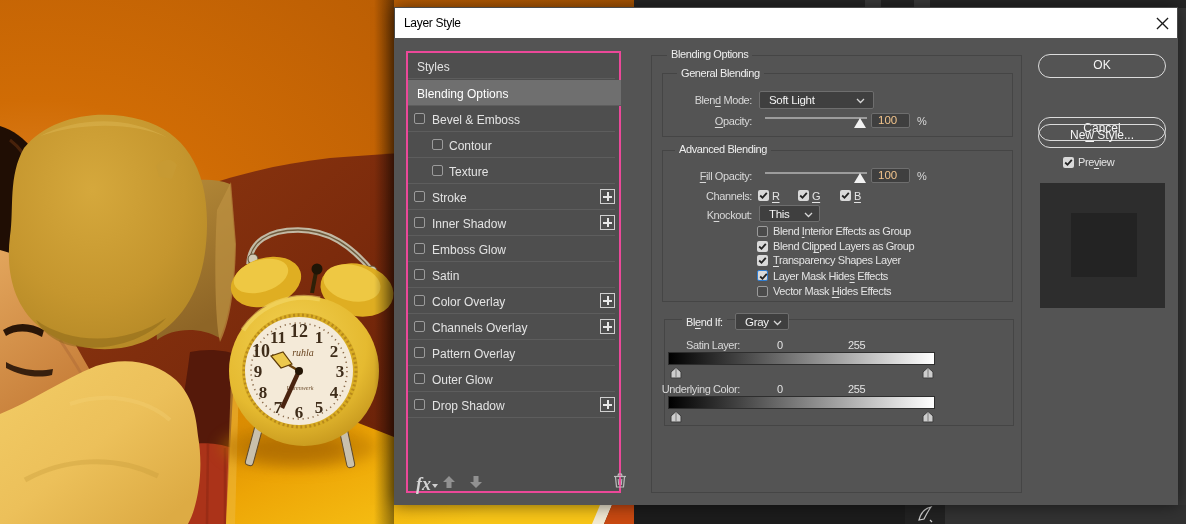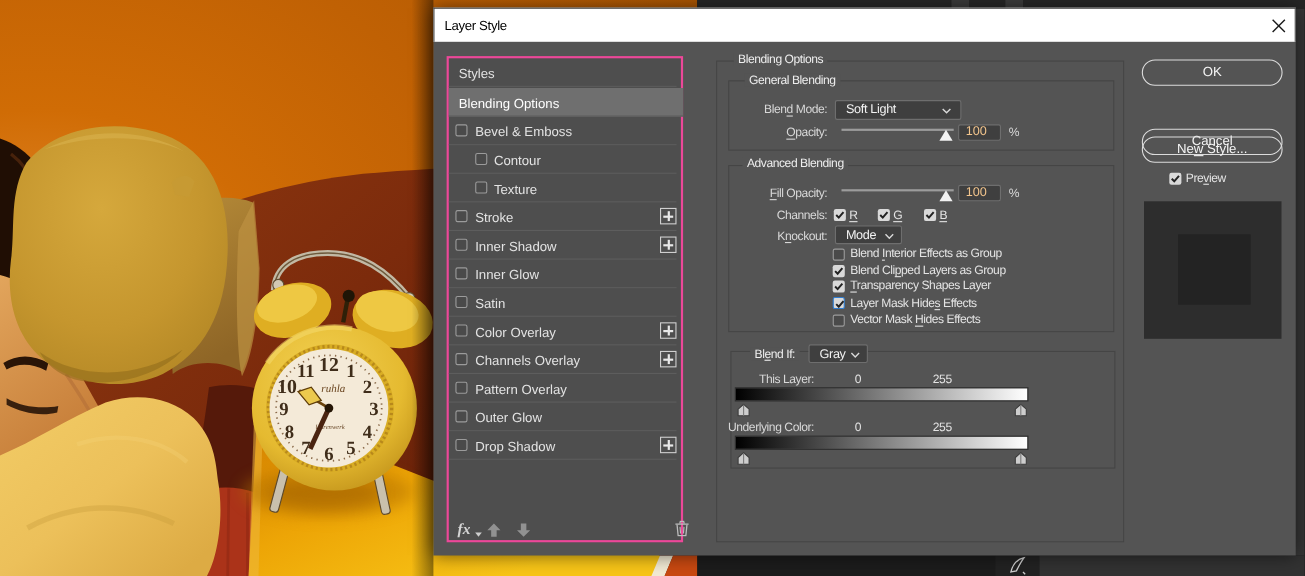--- a/index.html
+++ b/index.html
@@ -247,21 +247,21 @@
           <span class="cbtxt">Stroke</span>
           <span class="plus"></span>
         </div>
       <div class="row" style="top:157px">
           <span class="cb"></span>
           <span class="cbtxt">Inner Shadow</span>
           <span class="plus"></span>
         </div>
       <div class="row" style="top:183px">
           <span class="cb"></span>
-          <span class="cbtxt">Inner Glow</span>
+          <span class="cbtxt">Emboss Glow</span>
         </div>
       <div class="row" style="top:209px">
           <span class="cb"></span>
           <span class="cbtxt">Satin</span>
         </div>
       <div class="row" style="top:235px">
           <span class="cb"></span>
           <span class="cbtxt">Color Overlay</span>
           <span class="plus"></span>
         </div>
@@ -277,21 +277,21 @@
       <div class="row" style="top:313px">
           <span class="cb"></span>
           <span class="cbtxt">Outer Glow</span>
         </div>
       <div class="row" style="top:339px">
           <span class="cb"></span>
           <span class="cbtxt">Drop Shadow</span>
           <span class="plus"></span>
         </div>
       <div class="fxbar">
-        <span style="position:absolute;left:8px;top:2px;font-size:14px;font-style:italic;color:#d5d5d5;font-family:'Liberation Serif',serif;font-weight:bold;">fx</span>
+        <span style="position:absolute;left:8px;top:2px;font-size:18px;font-style:italic;color:#d5d5d5;font-family:'Liberation Serif',serif;font-weight:bold;">fx</span>
         <span style="position:absolute;left:24px;top:12px;width:0;height:0;border-left:3.5px solid transparent;border-right:3.5px solid transparent;border-top:4px solid #cfcfcf;"></span>
         <svg style="position:absolute;left:33px;top:3px" width="16" height="14" viewBox="0 0 16 14">
             <path d="M8,1 L14,7 L10.5,7 L10.5,13 L5.5,13 L5.5,7 L2,7 Z" fill="#919191"></path>
           </svg>
         <svg style="position:absolute;left:60px;top:3px" width="16" height="14" viewBox="0 0 16 14">
             <path d="M8,13 L14,7 L10.5,7 L10.5,1 L5.5,1 L5.5,7 L2,7 Z" fill="#919191"></path>
           </svg>
         <svg style="position:absolute;left:205px;top:1px" width="14" height="15" viewBox="0 0 14 15">
           <path d="M2.5,4 L3.5,14 L10.5,14 L11.5,4" fill="none" stroke="#bdbdbd" stroke-width="1.2"></path>
           <line x1="1" y1="3.5" x2="13" y2="3.5" stroke="#bdbdbd" stroke-width="1.2"></line>
@@ -349,21 +349,21 @@
     <div class="abs ctxt" style="left:418px;top:183px;"><u>G</u></div>
     <div class="abs ccb" style="left:446px;top:183px;">
         <svg width="11" height="11" viewBox="0 0 11 11">
           <path d="M2.2,5.5 L4.5,7.8 L8.8,2.8" fill="none" stroke="#222" stroke-width="1.8"></path>
         </svg>
       </div>
     <div class="abs ctxt" style="left:460px;top:183px;"><u>B</u></div>
 
     <div class="abs rlab" style="left:206px;top:202px;width:152px;">K<u>n</u>ockout:</div>
     <div class="abs ddown" style="left:365px;top:198px;width:61px;height:17px;">
-      <span style="position:absolute;left:9px;top:2px;">Mode</span>
+      <span style="position:absolute;left:9px;top:2px;">This</span>
       <svg style="position:absolute;right:6px;top:6px" width="9" height="6" viewBox="0 0 9 6">
           <path d="M1,1 L4.5,4.5 L8,1" fill="none" stroke="#d8d8d8" stroke-width="1.3"></path>
         </svg>
     </div>
 
     <div class="abs ucb" style="left:363px;top:219px;"></div>
     <div class="abs ctxt" style="left:379px;top:218px;">Blend <u>I</u>nterior Effects as Group</div>
     <div class="abs ccb" style="left:363px;top:234px;">
         <svg width="11" height="11" viewBox="0 0 11 11">
           <path d="M2.2,5.5 L4.5,7.8 L8.8,2.8" fill="none" stroke="#222" stroke-width="1.8"></path>
@@ -387,21 +387,21 @@
 
     <div class="abs fset" style="left:270px;top:312px;width:350px;height:107px;"></div>
     <div class="abs flab" style="left:288px;top:309px;">Bl<u>e</u>nd If:</div>
     <div class="abs ddown" style="left:341px;top:306px;width:54px;height:17px;">
       <span style="position:absolute;left:9px;top:2px;">Gray</span>
       <svg style="position:absolute;right:6px;top:6px" width="9" height="6" viewBox="0 0 9 6">
           <path d="M1,1 L4.5,4.5 L8,1" fill="none" stroke="#d8d8d8" stroke-width="1.3"></path>
         </svg>
     </div>
 
-    <div class="abs rlab" style="left:206px;top:332px;width:140px;">This Layer:</div>
+    <div class="abs rlab" style="left:206px;top:332px;width:140px;">Satin Layer:</div>
     <div class="abs ctxt" style="left:383px;top:332px;">0</div>
     <div class="abs ctxt" style="left:454px;top:332px;">255</div>
     <div class="abs gbar" style="left:274px;top:345px;"></div>
     <svg class="abs" style="left:276px;top:360px" width="12" height="12" viewBox="0 0 12 12">
         <path d="M1,11 L1,5 L6,0.5 L11,5 L11,11 Z" fill="#cdcdcd" stroke="#3c3c3c" stroke-width="1"></path>
         <line x1="6" y1="1" x2="6" y2="11" stroke="#7a7a7a" stroke-width="1"></line>
       </svg>
     <svg class="abs" style="left:528px;top:360px" width="12" height="12" viewBox="0 0 12 12">
         <path d="M1,11 L1,5 L6,0.5 L11,5 L11,11 Z" fill="#cdcdcd" stroke="#3c3c3c" stroke-width="1"></path>
         <line x1="6" y1="1" x2="6" y2="11" stroke="#7a7a7a" stroke-width="1"></line>

